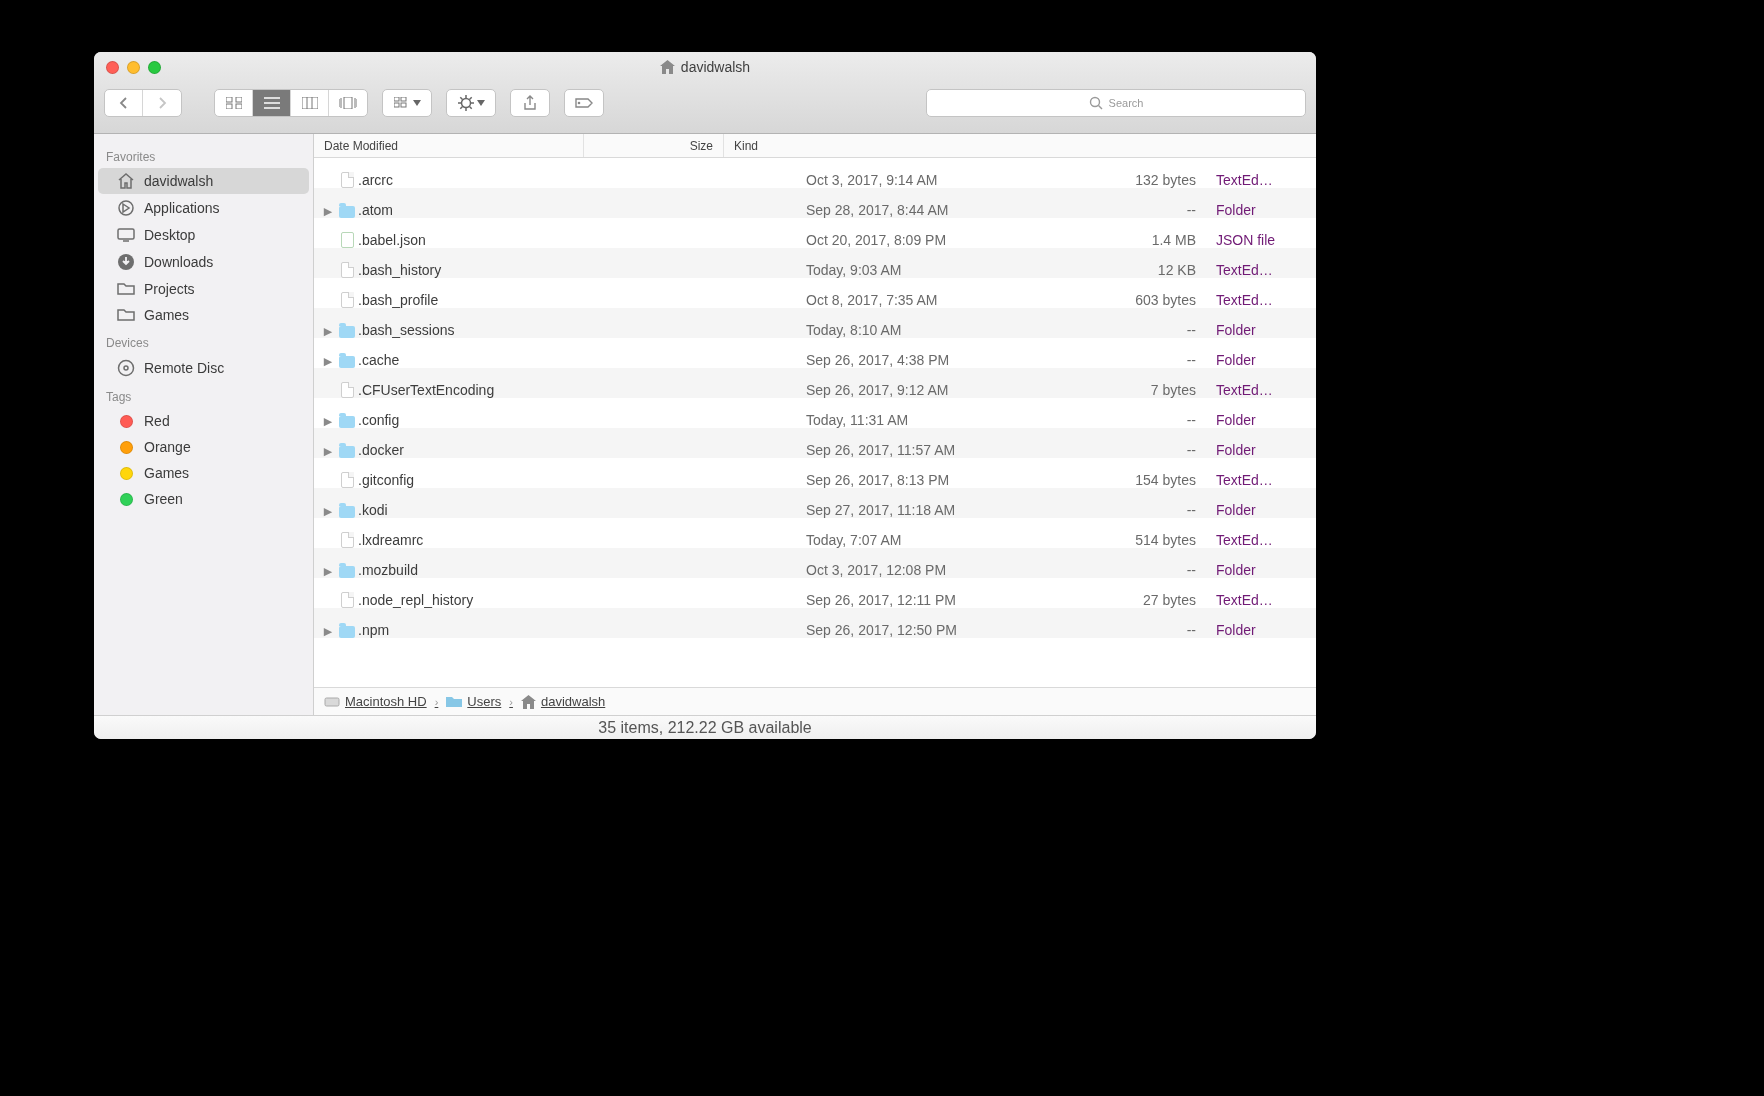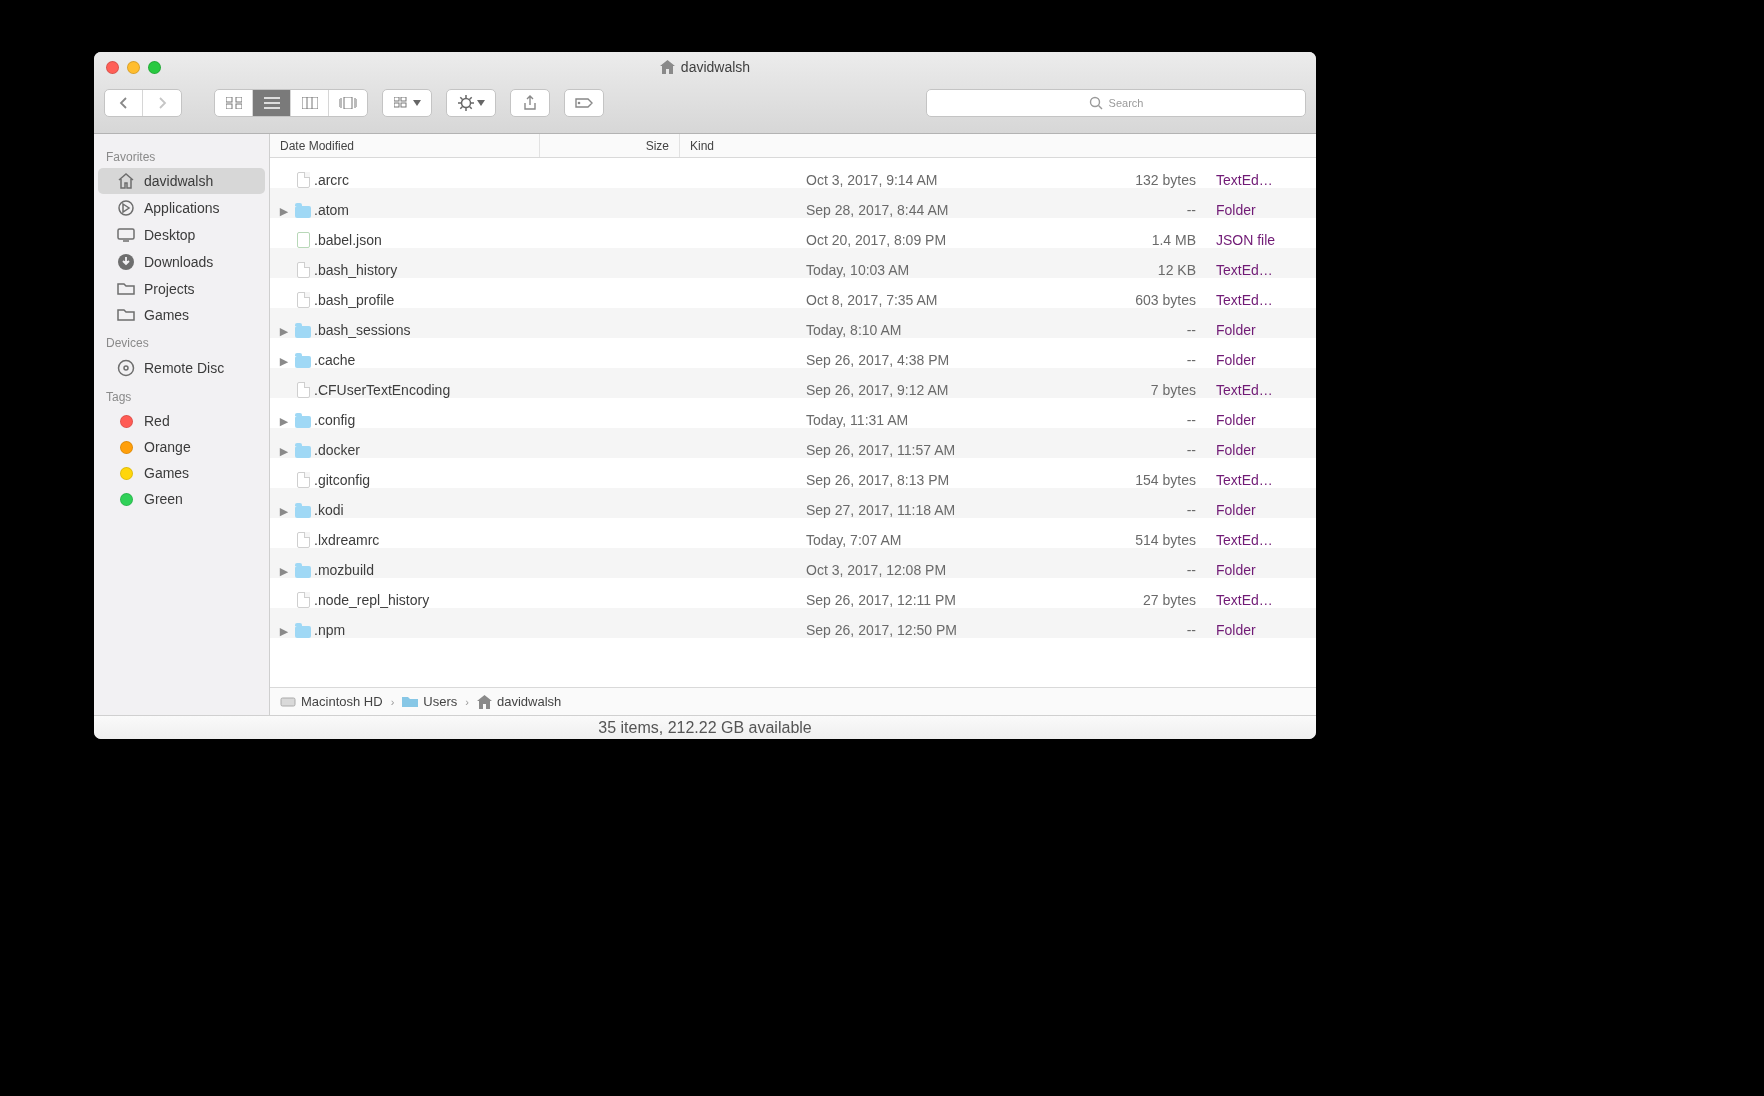--- a/index.html
+++ b/index.html
@@ -103,21 +103,21 @@
     font-size: 11px;
     gap: 6px;
   }
   
   .body {
     flex: 1;
     display: flex;
     overflow: hidden;
   }
   .sidebar {
-    width: 176px;
+    width: 220px;
     background: #f2f1f3;
     border-right: 1px solid #cfcfcf;
     padding-top: 8px;
     overflow: hidden;
   }
   .sb-header {
     font-size: 12px;
     color: #8a8a8a;
     padding: 8px 12px 4px 12px;
     font-weight: 500;
@@ -181,20 +181,21 @@
   .pathbar {
     height: 28px;
     border-top: 1px solid #d9d9d9;
     display: flex;
     align-items: center;
     padding: 0 10px;
     font-size: 13px;
     color: #444;
     gap: 4px;
     background:#fafafa;
+    text-decoration:underline;
   }
   .pb-sep { color:#999; font-size:11px; padding:0 4px; }
   .pb-item { display:flex; align-items:center; gap:5px; }
   .statusbar {
     height: 24px;
     border-top: 1px solid #d0d0d0;
     background: linear-gradient(#fafafa,#efefef);
     display: flex;
     align-items: center;
     justify-content: center;
@@ -473,21 +474,21 @@
             <span class="date">Oct 20, 2017, 8:09 PM</span>
             <span class="size">1.4 MB</span>
             <span class="kind">JSON file</span>
           </div>
           <div class="row">
             <span class="disclosure"></span>
             <span class="icon">
               <span class="file-ic"></span>
             </span>
             <span class="name">.bash_history</span>
-            <span class="date">Today, 10:03 AM</span>
+            <span class="date">Today, 9:03 AM</span>
             <span class="size">12 KB</span>
             <span class="kind">TextEd…</span>
           </div>
           <div class="row">
             <span class="disclosure"></span>
             <span class="icon">
               <span class="file-ic"></span>
             </span>
             <span class="name">.bash_profile</span>
             <span class="date">Oct 8, 2017, 7:35 AM</span>

